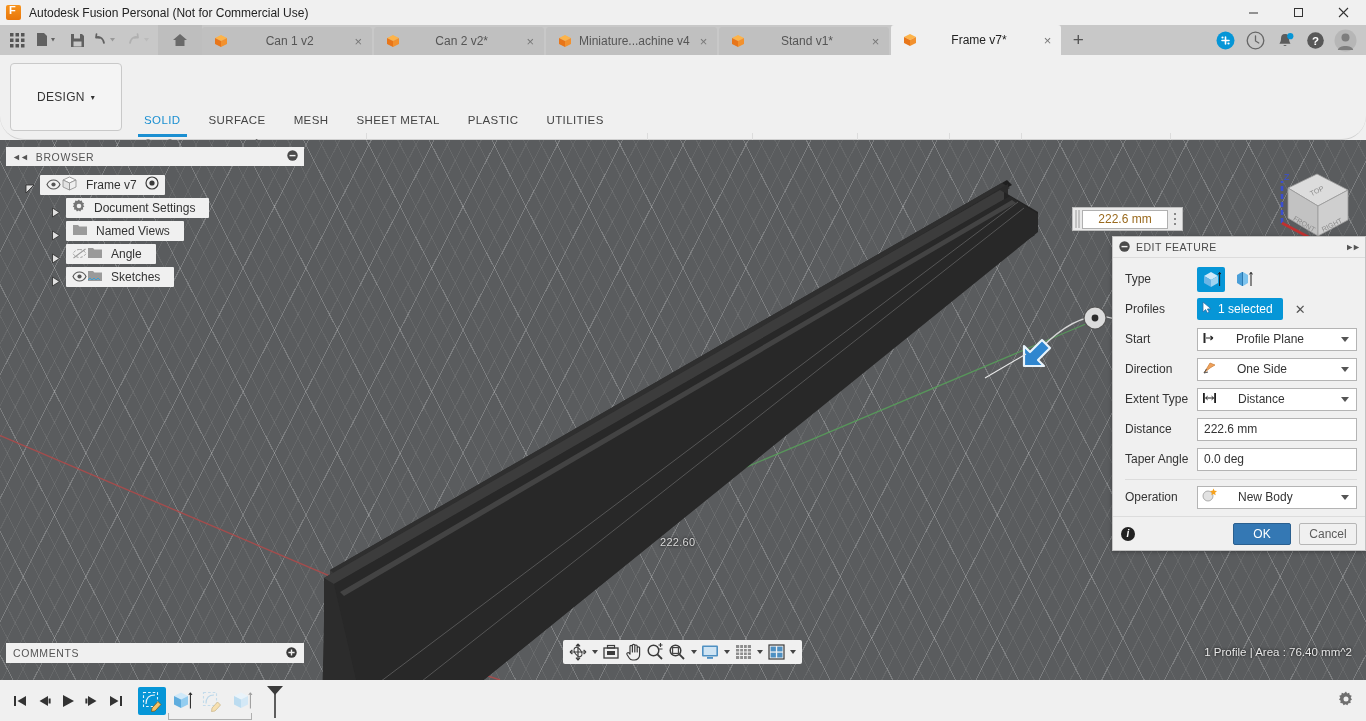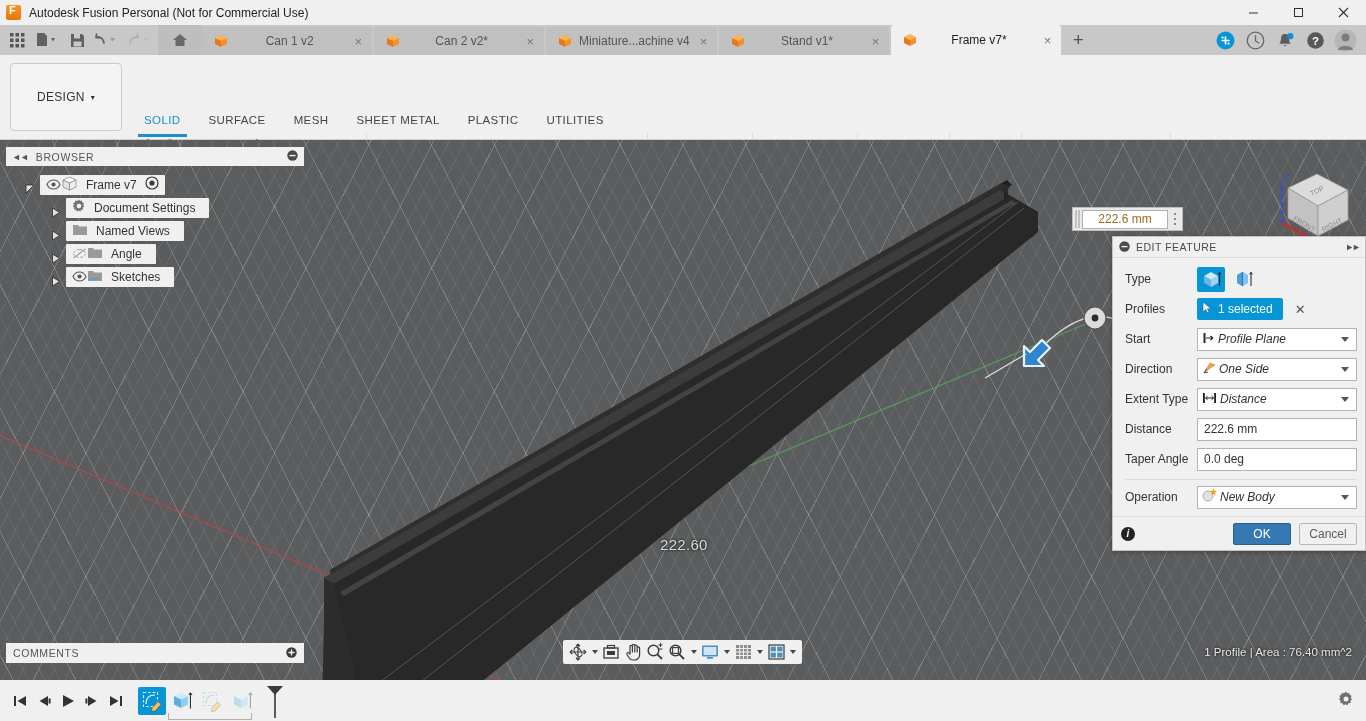--- a/index.html
+++ b/index.html
@@ -68,21 +68,21 @@
   .tab-plus {
     width: 30px; height: 30px; display: flex; align-items: center;
     justify-content: center; color: #555; font-size: 19px;
   }
   .tb-right { margin-left: auto; display: flex; align-items: center; height: 30px; padding-right: 6px; }
   .tbr-btn { width: 30px; height: 30px; display:flex; align-items:center; justify-content:center; }
 
   
   .ribbon {
     position: absolute; top: 55px; left: 0; width: 1366px; height: 85px;
-    background: #f0f0f0; border-bottom: 1px solid #d0d0d0;
+    background: #f0f0f0; border-bottom: 1px solid #d0d0d0; border-radius: 24px;
   }
   .design-box {
     position: absolute; left: 10px; top: 8px; width: 112px; height: 68px;
     border: 1px solid #c9c9c9; border-radius: 4px; background: #f4f4f4;
     display: flex; align-items: center; justify-content: center;
     font-size: 12px; color: #333; letter-spacing: .3px;
   }
   .design-box .car { margin-left: 6px; font-size: 8px; }
   .ribtabs { position: absolute; left: 130px; top: 59px; display: flex; }
   .ribtab {
@@ -121,21 +121,21 @@
   }
   .grid2 {
     position: absolute; inset: -200px;
     background-image:
       repeating-linear-gradient(63deg, rgba(255,255,255,.07) 0 1px, transparent 1px 14px),
       repeating-linear-gradient(-63deg, rgba(255,255,255,.07) 0 1px, transparent 1px 14px);
   }
   .canvas-svg { position: absolute; inset: 0; }
   .dim-label {
     position: absolute; left: 660px; top: 396px; color: #dadada;
-    font-size: 15px; letter-spacing: .3px; text-shadow: 0 0 3px #000;
+    font-size: 11px; letter-spacing: .3px; text-shadow: 0 0 3px #000;
   }
 
   
   .browser { position: absolute; left: 6px; top: 147px; width: 298px; }
   .browser-head {
     height: 19px; background: #f0f0f0; display: flex; align-items: center;
     padding: 0 6px; font-size: 10.5px; color: #555; letter-spacing: .6px;
   }
   .browser-head .arrows { color: #555; font-size: 9px; margin-right: 8px; letter-spacing:-1px;}
   .browser-head .minus { margin-left: auto; }
@@ -190,21 +190,21 @@
   .selchip {
     background: #0696d7; color: #fff; height: 22px; border-radius: 2px;
     display: flex; align-items: center; padding: 0 10px 0 5px; font-size: 12px;
   }
   .selchip .cur { margin-right: 5px; }
   .xbtn { margin-left: 12px; color: #555; font-size: 13px; }
   .sel-input {
     flex: 1 1 auto; height: 23px; background: #fff; border: 1px solid #b4b4b4;
     display: flex; align-items: center; padding: 0 4px; position: relative;
   }
-  .sel-input .txt { font-size: 12px; color: #333; margin-left: 2px; font-style: italic; }
+  .sel-input .txt { font-size: 12px; color: #333; margin-left: 20px; }
   .sel-input .car2 {
     position: absolute; right: 7px; width: 0; height: 0;
     border-left: 4px solid transparent; border-right: 4px solid transparent;
     border-top: 5px solid #555;
   }
   .txt-input {
     flex: 1 1 auto; height: 23px; background: #fff; border: 1px solid #b4b4b4;
     display: flex; align-items: center; padding: 0 6px; font-size: 12px; color: #333;
   }
   .dlg-sep { border-top: 1px solid #dcdcdc; margin: 5px 0 2px; }

